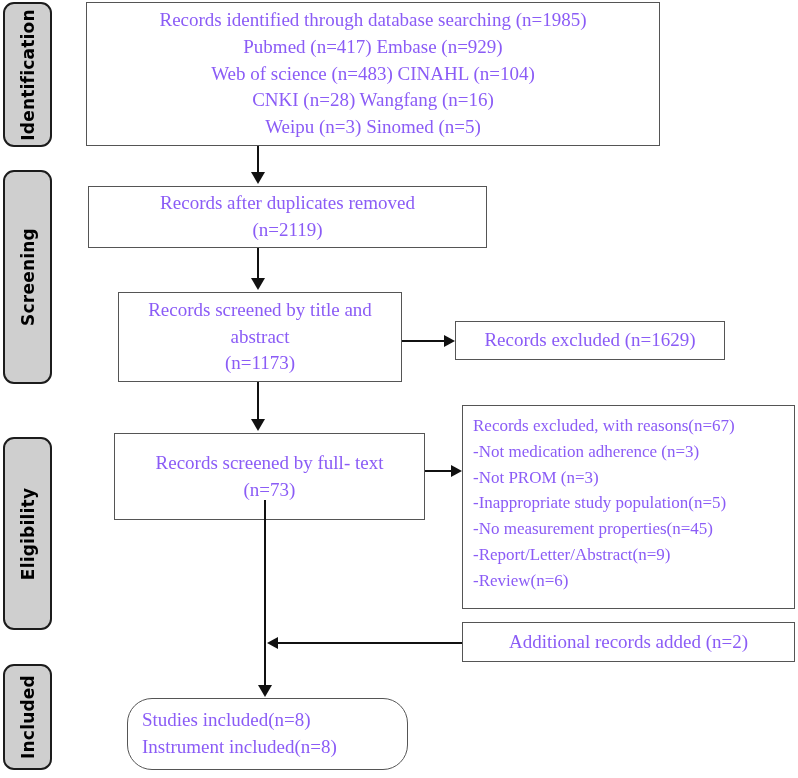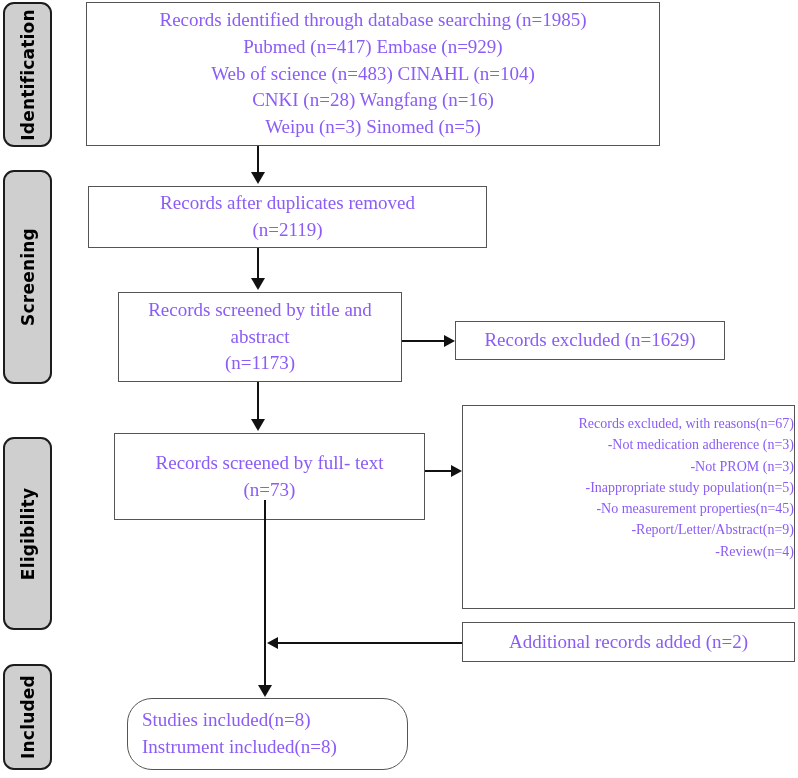--- a/index.html
+++ b/index.html
@@ -67,22 +67,22 @@
     align-items: center;
     justify-content: flex-start;
     text-align: left;
     border-radius: 25px;
   }
   .flow-box.left-align .box-text {
     padding: 0 14px;
   }
   .flow-box.reasons {
     display: block;
-    text-align: right;
-    font-size: 14px;
+    text-align: left;
+    font-size: 17px;
     line-height: 1.52;
     padding: 7px 0 0 10px;
   }
   .flow-box.reasons .reason-line {
     display: block;
     white-space: nowrap;
   }
 
   
   .vline {
@@ -169,21 +169,21 @@
 (n=73)</span>
   </div>
 
   <div class="flow-box reasons" style="left:462px; top:405px; width:333px; height:204px;">
     <span class="reason-line">Records excluded, with reasons(n=67)</span>
     <span class="reason-line">-Not medication adherence (n=3)</span>
     <span class="reason-line">-Not PROM (n=3)</span>
     <span class="reason-line">-Inappropriate study population(n=5)</span>
     <span class="reason-line">-No measurement properties(n=45)</span>
     <span class="reason-line">-Report/Letter/Abstract(n=9)</span>
-    <span class="reason-line">-Review(n=4)</span>
+    <span class="reason-line">-Review(n=6)</span>
   </div>
 
   <div class="flow-box centered" style="left:462px; top:622px; width:333px; height:40px;">
     <span class="box-text">Additional records added (n=2)</span>
   </div>
 
   <div class="flow-box left-align" style="left:127px; top:698px; width:281px; height:72px;">
     <span class="box-text">Studies included(n=8)
 Instrument included(n=8)</span>
   </div>

